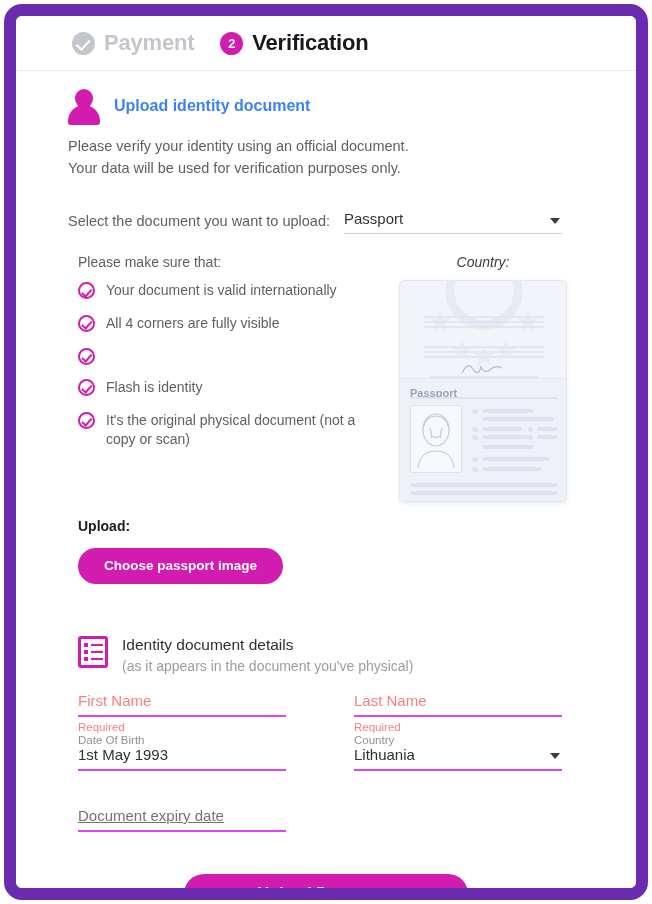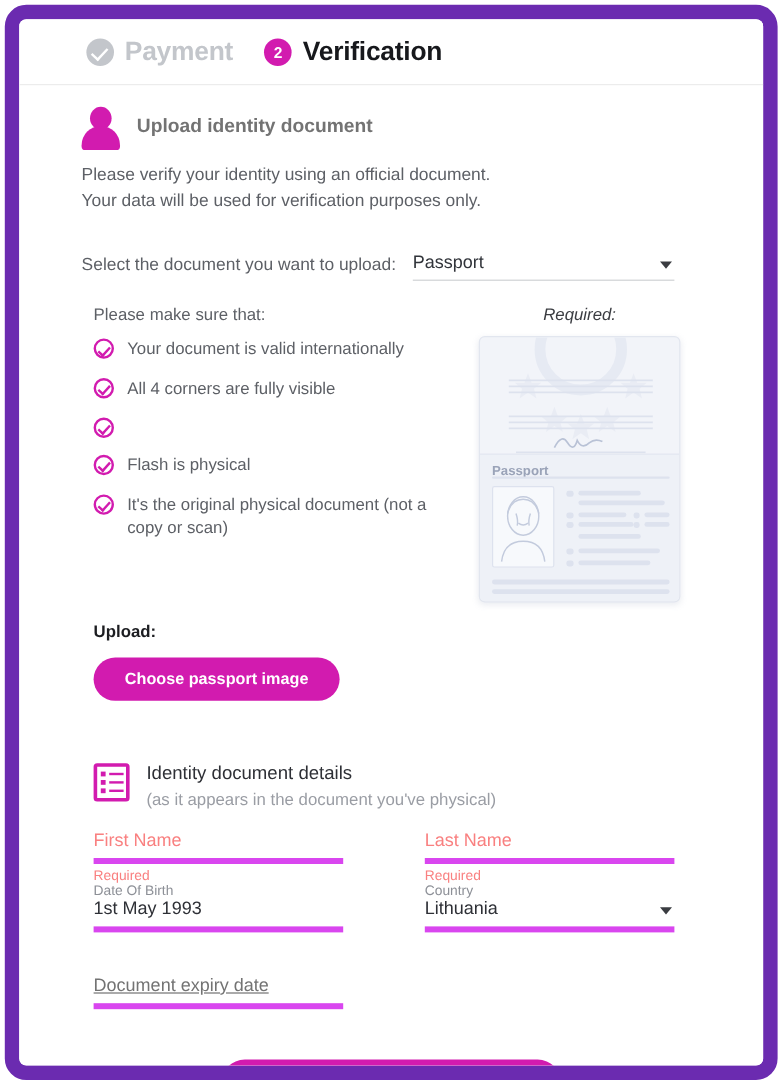--- a/index.html
+++ b/index.html
@@ -82,21 +82,21 @@
     width: 18px; height: 19px; border-radius: 50%;
     background: #D21BAF;
   }
   .person-icon .body-sh {
     position: absolute; left: 0; top: 16px;
     width: 32px; height: 20px;
     border-radius: 16px 16px 3px 3px;
     background: #D21BAF;
   }
   .sec-title {
-    font-size: 16px; font-weight: bold; color: #737373;
+    font-size: 16px; font-weight: bold; color: #3b82f6;
   }
 
   .intro {
     margin-top: 12px;
     font-size: 14.5px;
     line-height: 1.55;
     color: #5d6066;
   }
 
   
@@ -205,21 +205,21 @@
     position: relative; background: #fff;
   }
   .li-dot, .li-bar { position: absolute; background: #D21BAF; }
   .details-title { font-size: 15.5px; color: #2e3036; }
   .details-sub { font-size: 14px; color: #9a9da4; margin-top: 4px; }
 
   .fields { margin-top: 18px; }
   .field-row { display: flex; gap: 68px; }
   .field { width: 208px; }
   .field-input {
-    border-bottom: 5px solid #d946ef;
+    border-bottom: 2px solid #d946ef;
     padding-bottom: 6px;
     font-size: 15px;
     position: relative;
   }
   .ph-red { color: #f98080; }
   .ph-gray { color: #737373; text-decoration: underline; }
   .val { color: #2e3036; }
   .field-err { color: #f98080; font-size: 11.5px; margin-top: 4px; }
   .field-sub { color: #8d9097; font-size: 11.5px; margin-top: 1px; }
   .field-caret {
@@ -295,30 +295,30 @@
         </div>
         <div class="check-item">
           <span class="check-icon"></span>
           <span class="check-text">All 4 corners are fully visible</span>
         </div>
         <div class="check-item">
           <span class="check-icon"></span>
         </div>
         <div class="check-item">
           <span class="check-icon"></span>
-          <span class="check-text">Flash is physical</span>
+          <span class="check-text">Flash is identity</span>
         </div>
         <div class="check-item">
           <span class="check-icon"></span>
           <span class="check-text">It's the original physical document (not a copy or scan)</span>
         </div>
       </div>
 
       <div class="example">
-        <div class="example-label">Required:</div>
+        <div class="example-label">Country:</div>
         <div class="passport">
           <div class="pp-top">
             <svg width="168" height="100" viewBox="0 0 168 100">
               <circle cx="84" cy="10" r="34" fill="none" stroke="#e6eaf3" stroke-width="9"></circle>
               <g fill="#e9ecf4">
                 <polygon points="40,30 43,38 51,38 45,43 47,51 40,46 33,51 35,43 29,38 37,38"></polygon>
                 <polygon points="128,30 131,38 139,38 133,43 135,51 128,46 121,51 123,43 117,38 125,38"></polygon>
                 <polygon points="62,58 65,66 73,66 67,71 69,79 62,74 55,79 57,71 51,66 59,66"></polygon>
                 <polygon points="106,58 109,66 117,66 111,71 113,79 106,74 99,79 101,71 95,66 103,66"></polygon>
                 <polygon points="84,64 87,72 95,72 89,77 91,85 84,80 77,85 79,77 73,72 81,72"></polygon>

